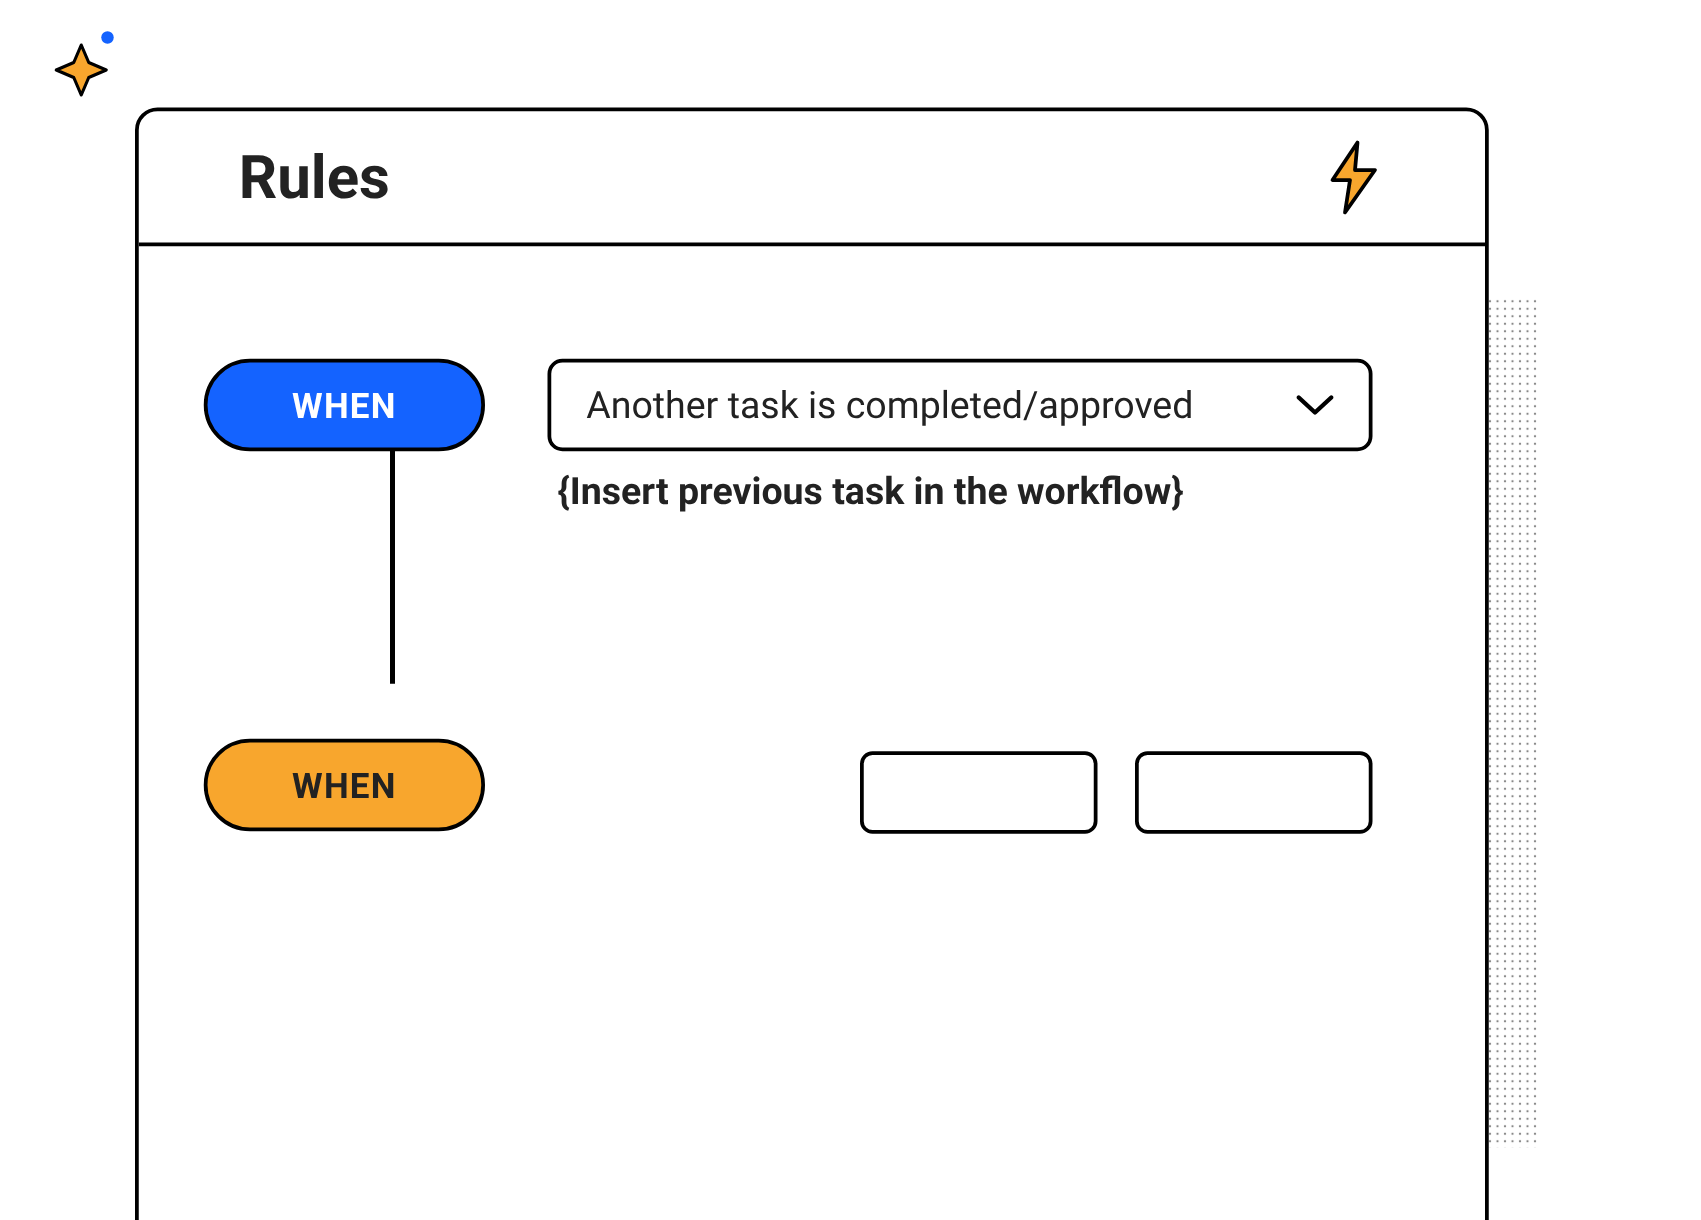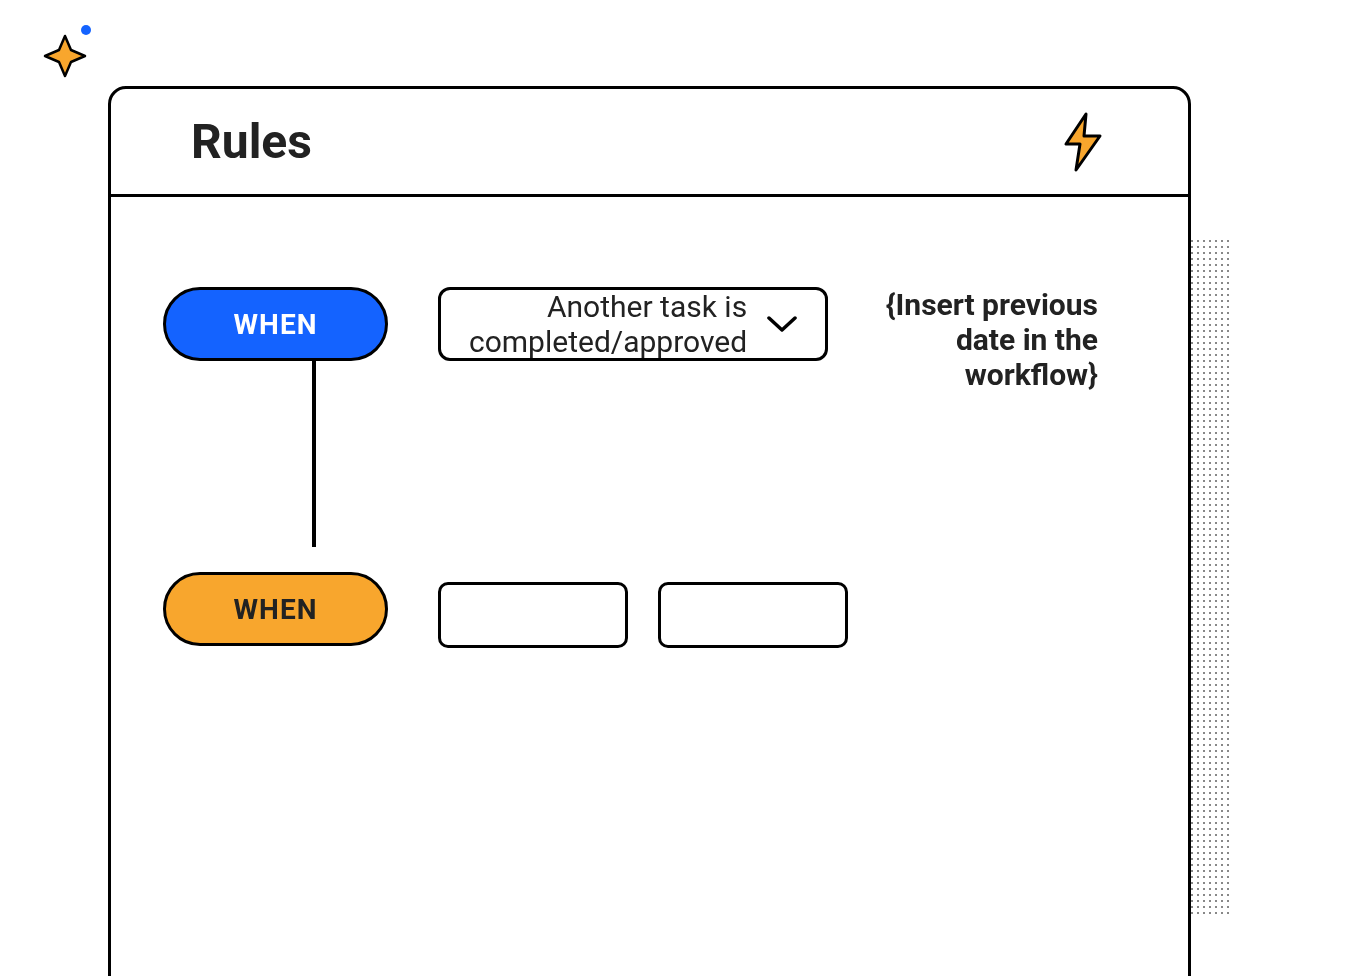--- a/index.html
+++ b/index.html
@@ -114,23 +114,22 @@
     }
     
     .pill.then {
       background: #f8a62d;
       color: #222;
     }
     
     .rule-content {
       flex: 1;
       display: flex;
-      flex-direction: row;
-      gap: 40px;
-      text-align: right;
+      flex-direction: column;
+      gap: 15px;
     }
     
     .dropdown {
       height: 74px;
       border: 3px solid #000;
       border-radius: 12px;
       background: #fff;
       display: flex;
       align-items: center;
       justify-content: space-between;
@@ -201,21 +200,21 @@
       <div class="pill when">
         <span>WHEN</span>
       </div>
       <div class="rule-content">
         <div class="dropdown">
           <span>Another task is completed/approved</span>
           <svg class="chevron-down" viewBox="0 0 30 18">
             <path d="M 2 3 L 15 15 L 28 3" fill="none" stroke="#000" stroke-width="3.5" stroke-linecap="round" stroke-linejoin="round"></path>
           </svg>
         </div>
-        <div class="placeholder-text">{Insert previous date in the workflow}</div>
+        <div class="placeholder-text">{Insert previous task in the workflow}</div>
       </div>
     </div>
 
     <div class="rule-row then-row">
       <div class="pill then">
         <span>WHEN</span>
       </div>
       <div class="rule-content">
         <div class="button-row">
           <button class="action-button"></button>

